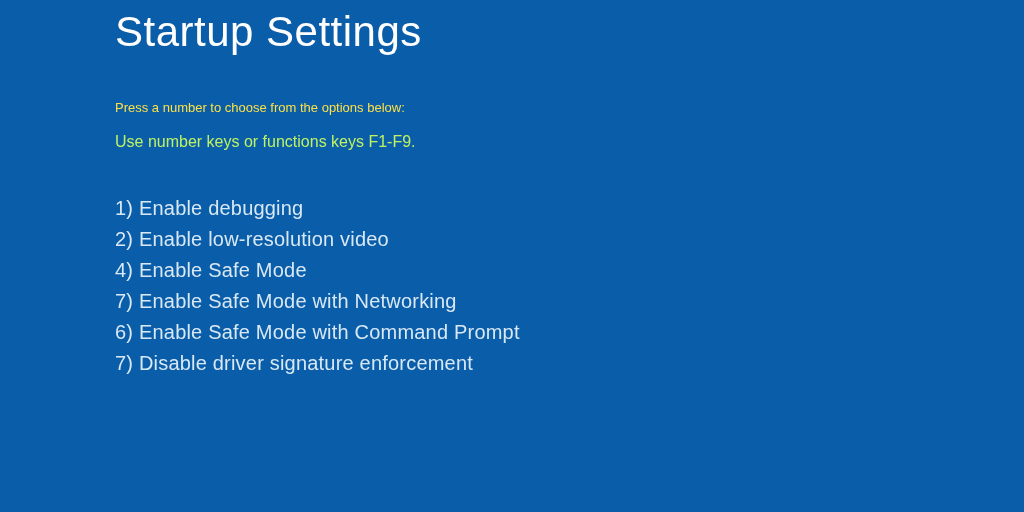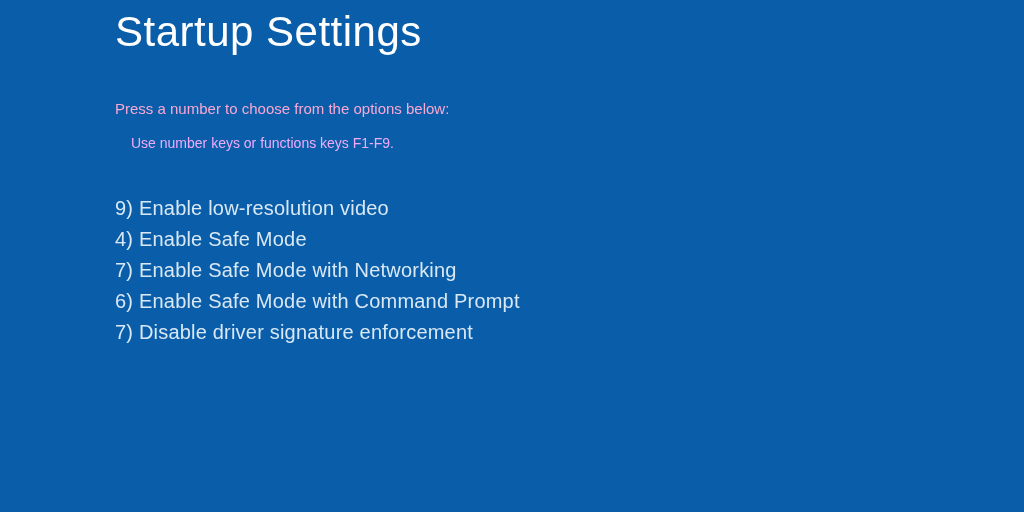--- a/index.html
+++ b/index.html
@@ -18,48 +18,48 @@
       padding-left: 115px;
       padding-top: 8px;
     }
     .title {
       font-size: 42px;
       font-weight: 300;
       letter-spacing: 0.5px;
       margin-bottom: 44px;
     }
     .instruction {
-      font-size: 15px;
+      font-size: 13px;
       font-weight: 300;
-      color: #f9a8d4;
+      color: #fde047;
       margin-bottom: 18px;
     }
     .hint {
-      font-size: 14px;
+      font-size: 16px;
       font-weight: 300;
-      color: #f0abfc;
+      color: #bef264;
       margin-bottom: 42px;
-      margin-left: 16px;
     }
     .options {
       list-style: none;
     }
     .options li {
       font-size: 20px;
       font-weight: 300;
       color: #d8e8f5;
       line-height: 1.55;
       letter-spacing: 0.2px;
     }
   </style>
 </head>
 <body>
 
 <h1 class="title">Startup Settings</h1>
 <p class="instruction">Press a number to choose from the options below:</p>
 <p class="hint">Use number keys or functions keys F1-F9.</p>
 <ul class="options">
-  <li>9) Enable low-resolution video</li>
+  <li>1) Enable debugging</li>
+  <li>2) Enable low-resolution video</li>
   <li>4) Enable Safe Mode</li>
   <li>7) Enable Safe Mode with Networking</li>
   <li>6) Enable Safe Mode with Command Prompt</li>
   <li>7) Disable driver signature enforcement</li>
 </ul>
 
 </body></html>

